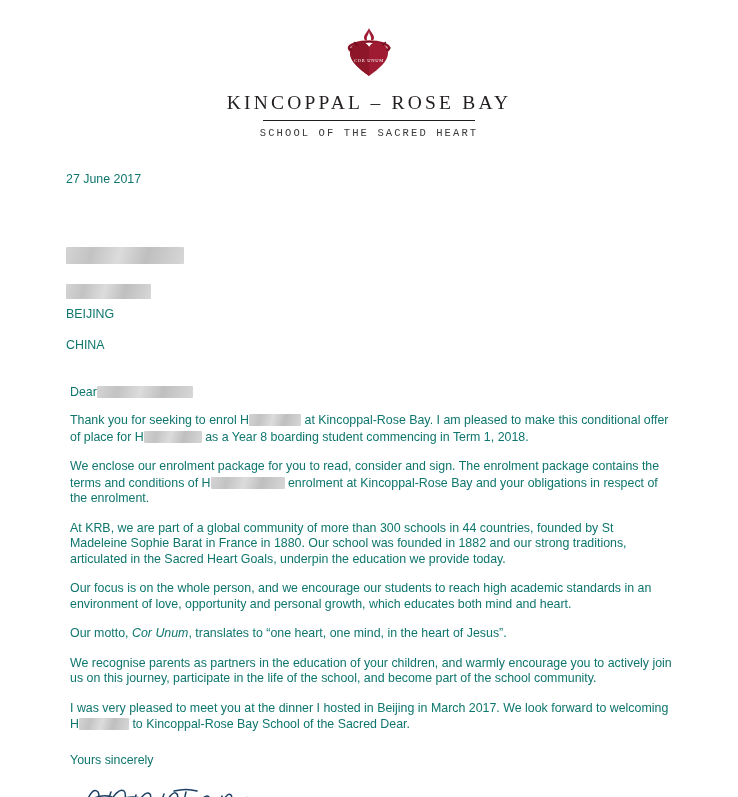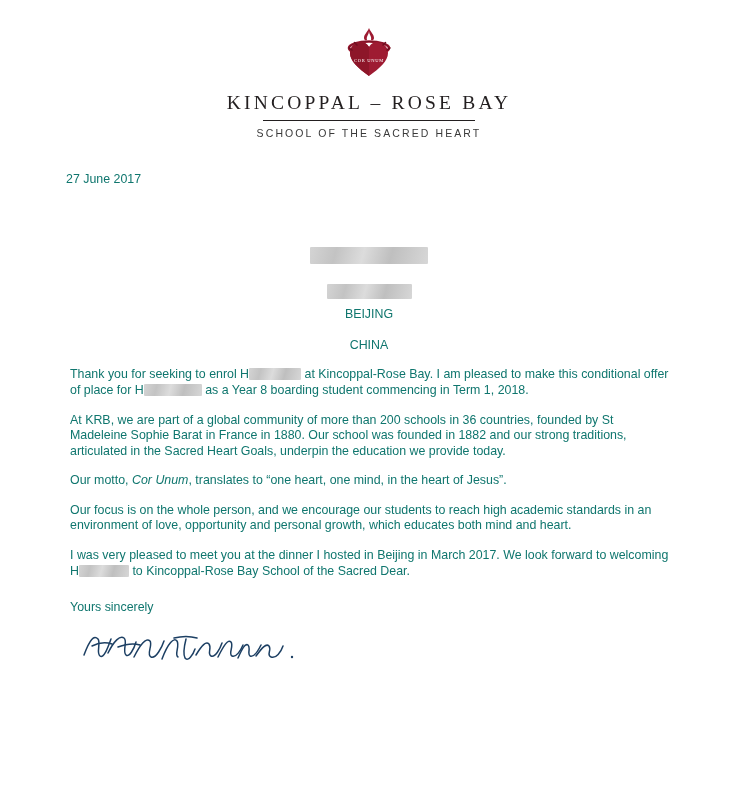--- a/index.html
+++ b/index.html
@@ -47,21 +47,21 @@
     color: #231f20;
     white-space: nowrap;
   }
   .rule {
     width: 212px;
     height: 1px;
     background: #231f20;
     margin: 6px auto 6px auto;
   }
   .school-sub {
-    font-family: Liberation Sans, sans-serif;
+    font-family: Liberation Mono, monospace;
     font-size: 10.5px;
     letter-spacing: 2.1px;
     color: #3a3a3a;
     white-space: nowrap;
   }
 
   
   .letter-body {
     position: absolute;
     left: 66px;
@@ -72,21 +72,20 @@
     color: #0f766e;
   }
 
   .date {
     margin: 0 0 56px 0;
   }
 
   .address-block {
     margin: 0 0 0 0;
     line-height: 15.5px;
-    text-align: center;
   }
   .addr-line { display: block; margin-top: 16px; }
 
   .redact {
     display: inline-block;
     vertical-align: baseline;
     background: linear-gradient(105deg,#d4d4d4 0%,#c3c3c3 22%,#dcdcdc 45%,#bfbfbf 68%,#d7d7d7 100%);
     border-radius: 1px;
     height: 12px;
     position: relative;
@@ -168,34 +167,41 @@
       <span class="addr-line">
         <span class="redact r-addr1"></span>
       </span>
       <span class="addr-line">
         <span class="redact r-addr2"></span>
       </span>
       <span class="addr-line city">BEIJING</span>
       <span class="addr-line">CHINA</span>
     </div>
 
+    <div class="salutation">
+      <span>Dear</span><span class="redact r-name"></span>
+    </div>
 
     <p class="para first">
       <span>Thank you for seeking to enrol H</span><span class="redact r-inline-a"></span><span> at Kincoppal-Rose Bay.  I am pleased to make this conditional offer of place for H</span><span class="redact r-inline-b"></span><span> as a Year 8 boarding student commencing in Term 1, 2018.</span>
     </p>
 
-
-    <p class="para">At KRB, we are part of a global community of more than 200 schools in 36 countries, founded by St Madeleine Sophie Barat in France in 1880. Our school was founded in 1882 and our strong traditions, articulated in the Sacred Heart Goals, underpin the education we provide today.</p>
+    <p class="para">
+      <span>We enclose our enrolment package for you to read, consider and sign. The enrolment package contains the terms and conditions of H</span><span class="redact r-inline-c"></span><span> enrolment at Kincoppal-Rose Bay and your obligations in respect of the enrolment.</span>
+    </p>
+
+    <p class="para">At KRB, we are part of a global community of more than 300 schools in 44 countries, founded by St Madeleine Sophie Barat in France in 1880. Our school was founded in 1882 and our strong traditions, articulated in the Sacred Heart Goals, underpin the education we provide today.</p>
+
+    <p class="para">Our focus is on the whole person, and we encourage our students to reach high academic standards in an environment of love, opportunity and personal growth, which educates both mind and heart.</p>
 
     <p class="para">
       <span>Our motto, </span><span class="italic">Cor Unum</span><span>, translates to “one heart, one mind, in the heart of Jesus”.</span>
     </p>
 
-    <p class="para">Our focus is on the whole person, and we encourage our students to reach high academic standards in an environment of love, opportunity and personal growth, which educates both mind and heart.</p>
-
+    <p class="para">We recognise parents as partners in the education of your children, and warmly encourage you to actively join us on this journey, participate in the life of the school, and become part of the school community.</p>
 
     <p class="para">
       <span>I was very pleased to meet you at the dinner I hosted in Beijing in March 2017. We look forward to welcoming H</span><span class="redact r-inline-d"></span><span> to Kincoppal-Rose Bay School of the Sacred Dear.</span>
     </p>
 
     <div class="sig-area">
       <div>Yours sincerely</div>
 
       <div class="signature">
         <svg viewBox="0 0 230 38" width="230" height="38" xmlns="http://www.w3.org/2000/svg">

